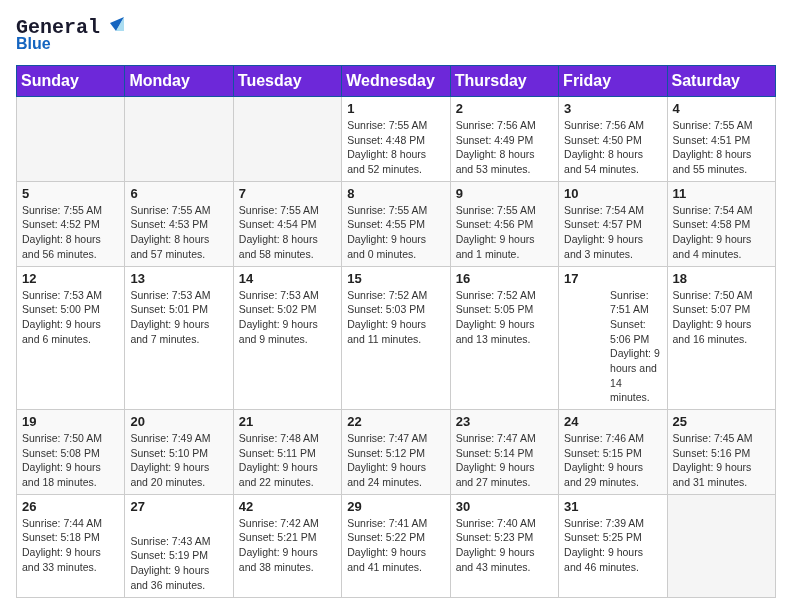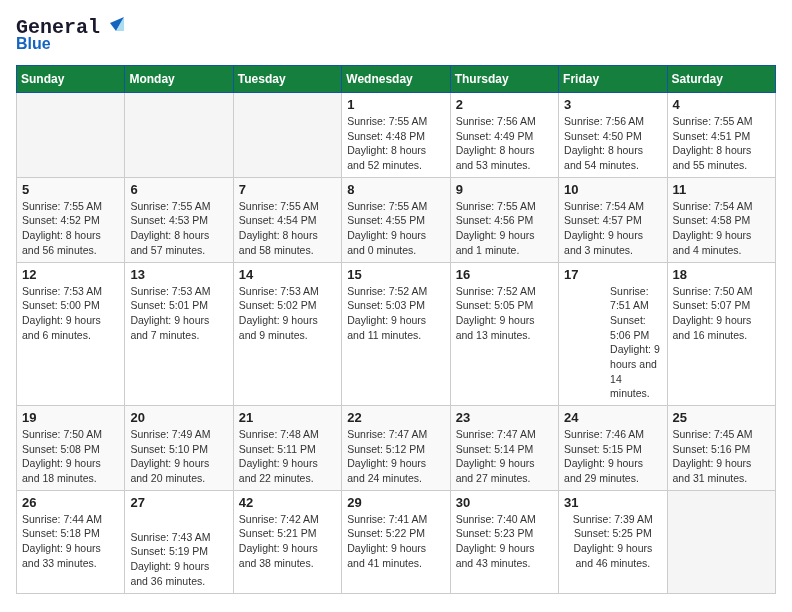--- a/index.html
+++ b/index.html
@@ -32,24 +32,24 @@
     .location-title {
       font-size: 16px;
       color: #444;
     }
     .calendar-table {
       width: 100%;
       border-collapse: collapse;
       border: 1px solid #ccc;
     }
     .calendar-table th {
-      background-color: #15803d;
+      background-color: #6d28d9;
       color: #fff;
       padding: 6px 4px;
-      font-size: 12px;
+      font-size: 16px;
       font-weight: bold;
       text-align: left;
       border: 1px solid #1254a0;
     }
     .calendar-table td {
       border: 1px solid #ccc;
       vertical-align: top;
       padding: 4px 5px;
       width: calc(100% / 7);
       min-height: 80px;
@@ -295,20 +295,20 @@
 Daylight: 9 hours and 41 minutes.</div>
         </td>
         <td>
           <div class="day-number">30</div>
           <div class="day-info" style="white-space: pre-line;">Sunrise: 7:40 AM
 Sunset: 5:23 PM
 Daylight: 9 hours and 43 minutes.</div>
         </td>
         <td>
           <div class="day-number">31</div>
-          <div class="day-info" style="white-space: pre-line; text-align: center;">Sunrise: 7:39 AM
+          <div class="day-info" style="white-space: pre-line;">Sunrise: 7:39 AM
 Sunset: 5:25 PM
 Daylight: 9 hours and 46 minutes.</div>
         </td>
         <td class="empty-cell"></td>
       </tr>
     </tbody>
 </table>
 
 </body></html>

